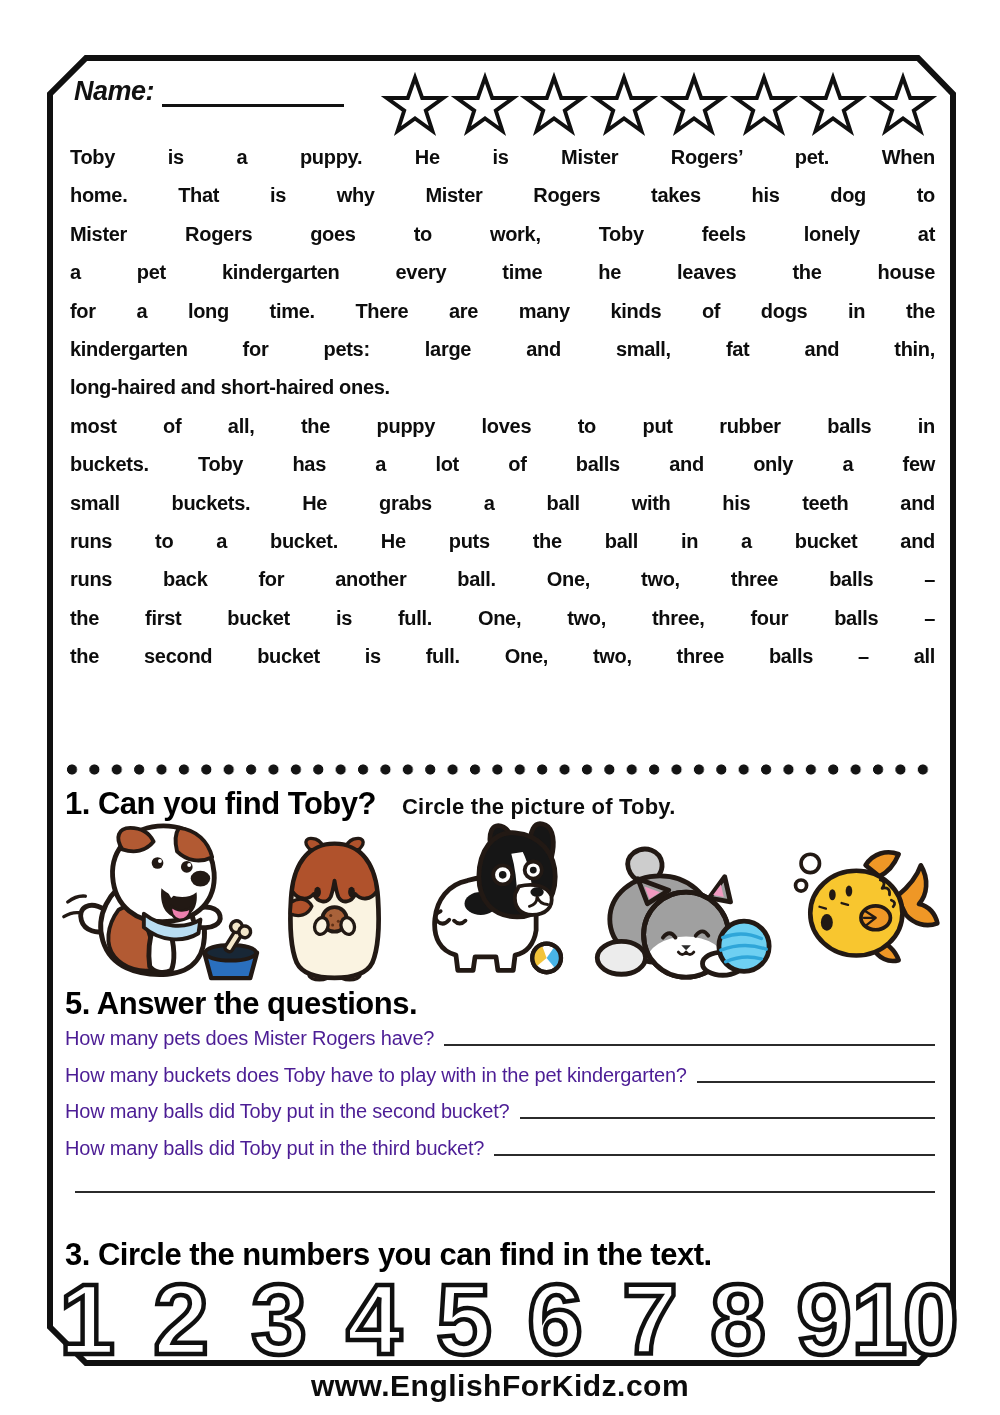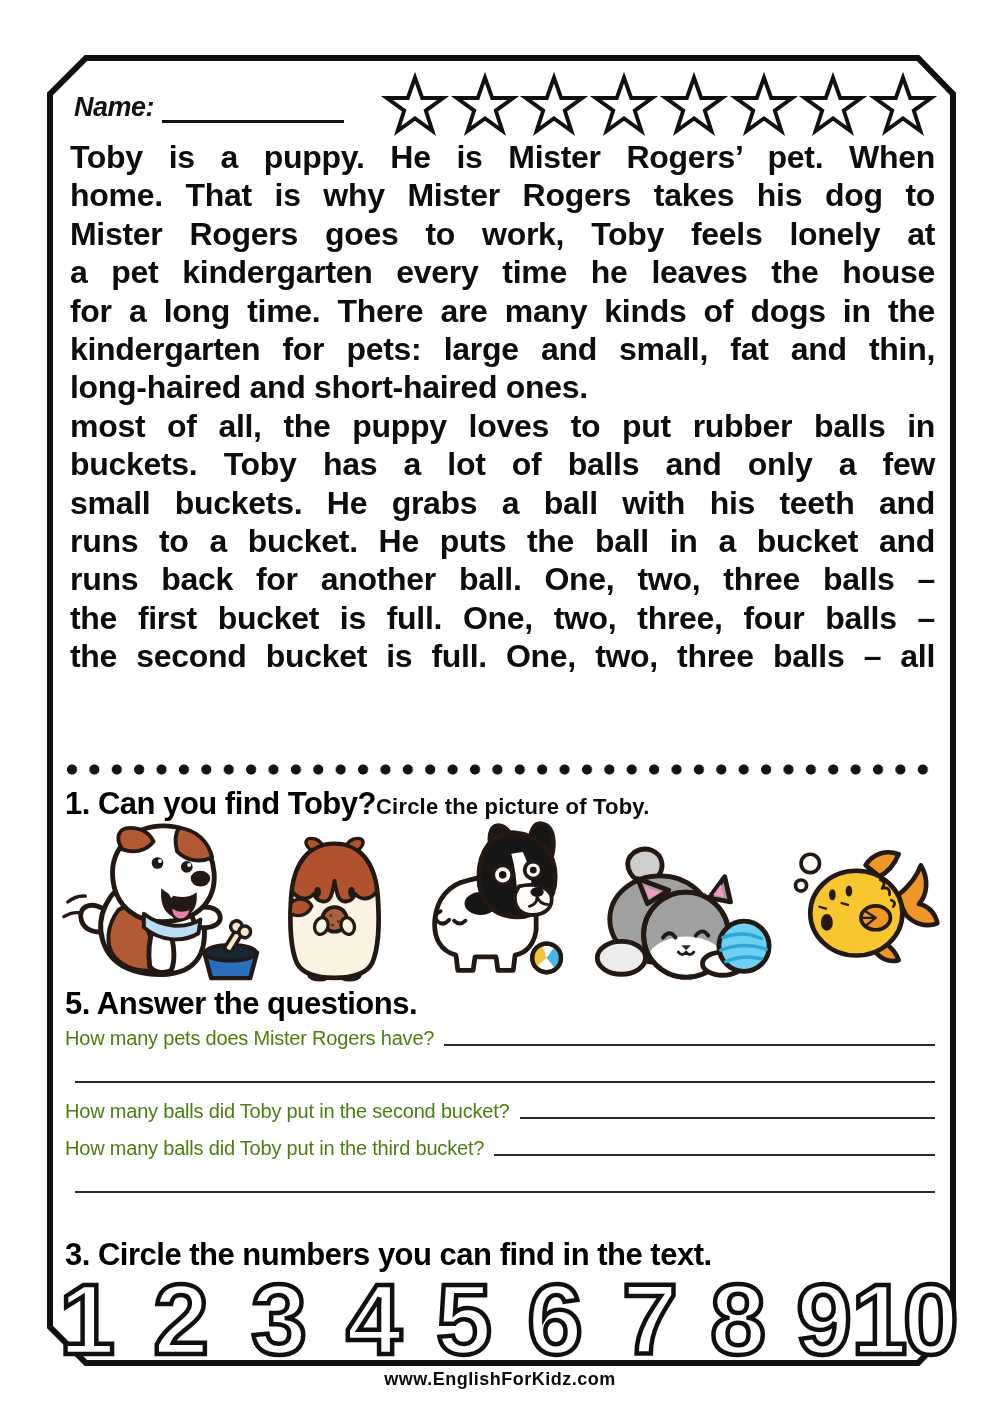--- a/index.html
+++ b/index.html
@@ -13,63 +13,63 @@
   
   .name-label{font-style:italic;font-weight:bold;font-size:27px;letter-spacing:-0.5px;}
   .name-blank{display:inline-block;width:182px;height:26px;border-bottom:3px solid #111;margin-left:8px;vertical-align:bottom;}
 
   
   .stars{left:385px;top:74px;width:548px;display:flex;justify-content:space-between;align-items:center;}
 
   
   .story{left:70px;top:138px;width:865px;}
   .story-line{
-    font-weight:bold;font-size:32px;line-height:38.4px;letter-spacing:-0.3px;
+    font-weight:bold;font-size:20px;line-height:38.4px;letter-spacing:-0.3px;
     text-align:justify;text-align-last:justify;white-space:normal;color:#0d0d0d;
   }
   .story-line.last{text-align-last:left;}
 
   
   .dots{
     left:66px;top:763px;width:872px;height:13px;
     background-image:radial-gradient(circle at 6px 6.5px,#141414 4.7px,transparent 5.4px);
     background-size:22.4px 13px;background-repeat:repeat-x;
   }
 
   .h-row{display:flex;align-items:baseline;}
   .h-big{font-weight:bold;font-size:31px;letter-spacing:-0.5px;color:#000000;}
-  .h-sub{font-weight:bold;font-size:22px;letter-spacing:0.2px;color:#0c0c0c;}
+  .h-sub{font-weight:bold;font-size:22px;margin-left:26px;letter-spacing:0.2px;color:#0c0c0c;}
 
   
   .animals{left:58px;top:824px;width:884px;height:162px;display:flex;justify-content:space-between;align-items:flex-end;}
 
   
   .questions{left:65px;top:1014px;width:870px;}
   .q-row{display:flex;align-items:flex-end;height:36.8px;}
-  .q-text{font-size:20px;letter-spacing:-0.2px;white-space:nowrap;color:#4d7c0f;padding-bottom:1px;}
+  .q-text{font-size:20px;letter-spacing:-0.2px;white-space:nowrap;color:#4c1d95;padding-bottom:1px;}
   .q-blank{flex:1;border-bottom:2.5px solid #2b2b2b;margin-left:10px;margin-bottom:5px;min-width:40px;}
 
   
   .num-text{
     font-family:"Liberation Sans",sans-serif;font-weight:700;font-size:100px;
     fill:#ffffff;stroke:#101010;stroke-width:4.5px;letter-spacing:-4px;
   }
 
-  .footer{left:0;top:1369px;width:1000px;text-align:center;font-weight:bold;font-size:18px;letter-spacing:0.5px;color:#0c0c0c;}
+  .footer{left:0;top:1369px;width:1000px;text-align:center;font-weight:bold;font-size:30px;letter-spacing:0.5px;color:#0c0c0c;}
 
   .ln{stroke:#221914;stroke-width:5;stroke-linejoin:round;stroke-linecap:round;}
 </style>
 </head>
 <body>
 
 <svg class="abs" style="left:0;top:0" width="1000" height="1415" viewBox="0 0 1000 1415">
   <polygon points="86,58 918,58 953,94 953,1327 918,1363 86,1363 50,1327 50,94" fill="none" stroke="#101010" stroke-width="6"></polygon>
 </svg>
 
-<div class="abs" style="left:74px;top:92px;text-align:center;">
+<div class="abs" style="left:74px;top:76px;text-align:center;">
   <span class="name-label">Name:</span><span class="name-blank"></span>
 </div>
 
 <div class="abs stars">
   <svg width="60" height="60" viewBox="0 0 100 100">
       <polygon points="50,6 62,40 97,40 68,61 79,95 50,74 21,95 32,61 3,40 38,40" fill="#fff" stroke="#101010" stroke-width="6.5"></polygon>
     </svg>
   <svg width="60" height="60" viewBox="0 0 100 100">
       <polygon points="50,6 62,40 97,40 68,61 79,95 50,74 21,95 32,61 3,40 38,40" fill="#fff" stroke="#101010" stroke-width="6.5"></polygon>
     </svg>
@@ -243,20 +243,21 @@
 <div class="abs" style="left:65px;top:986px;">
   <span class="h-big">5. Answer the questions.</span>
 </div>
 
 <div class="abs questions">
   <div class="q-row">
     <span class="q-text">How many pets does Mister Rogers have?</span>
     <span class="q-blank"></span>
   </div>
   <div class="q-row">
+    <span class="q-text">How many buckets does Toby have to play with in the pet kindergarten?</span>
     <span class="q-blank"></span>
   </div>
   <div class="q-row">
     <span class="q-text">How many balls did Toby put in the second bucket?</span>
     <span class="q-blank"></span>
   </div>
   <div class="q-row">
     <span class="q-text">How many balls did Toby put in the third bucket?</span>
     <span class="q-blank"></span>
   </div>

